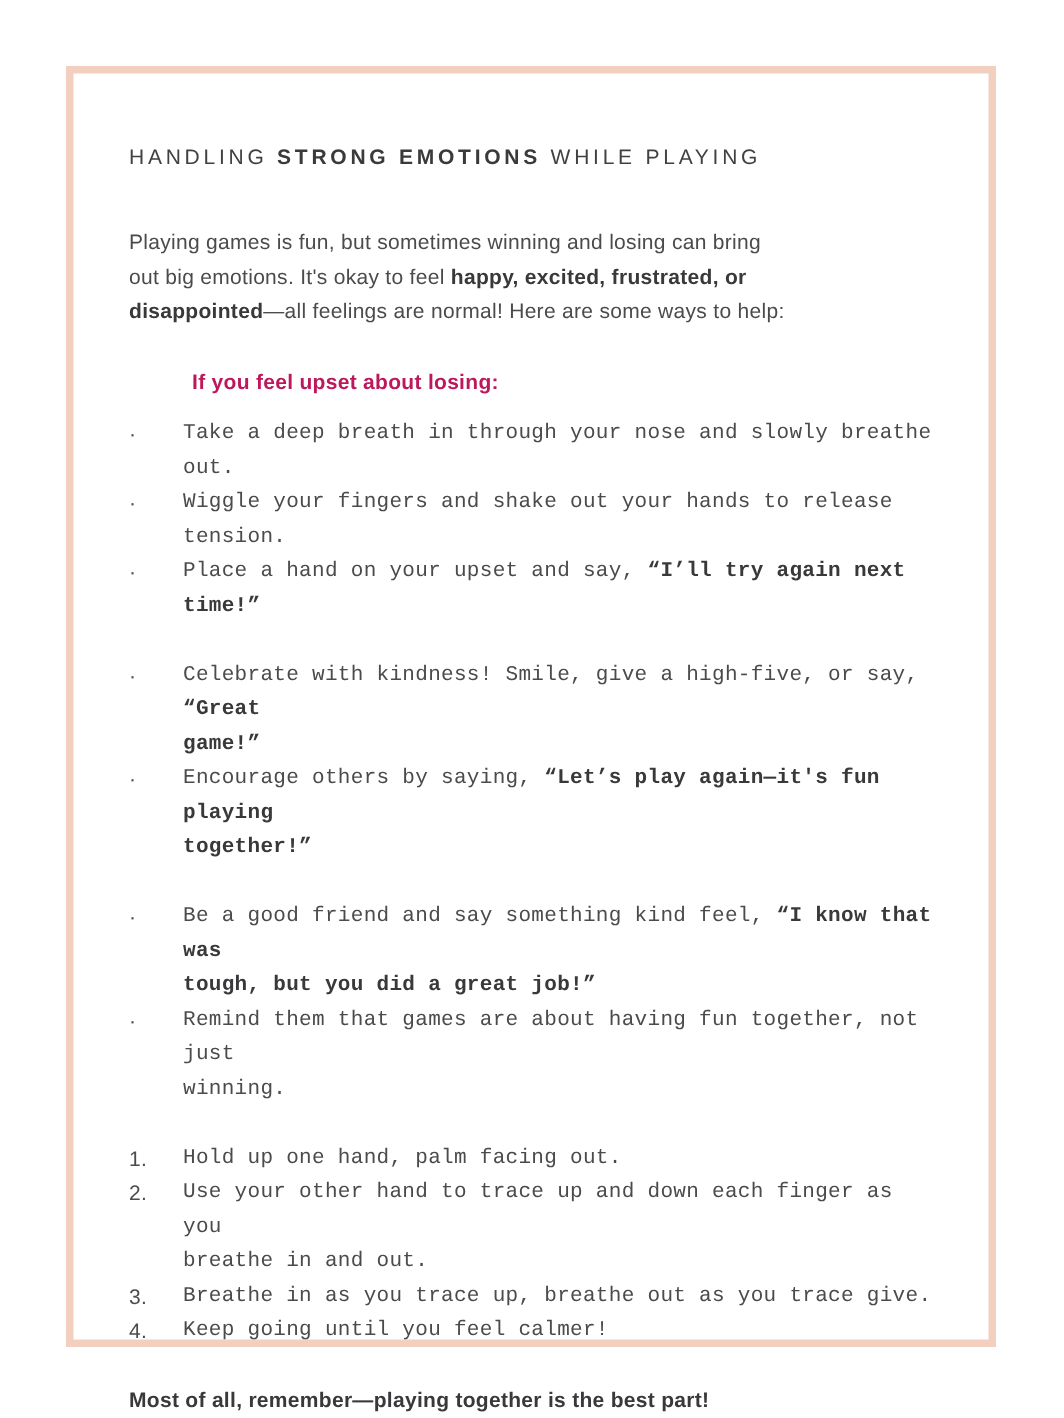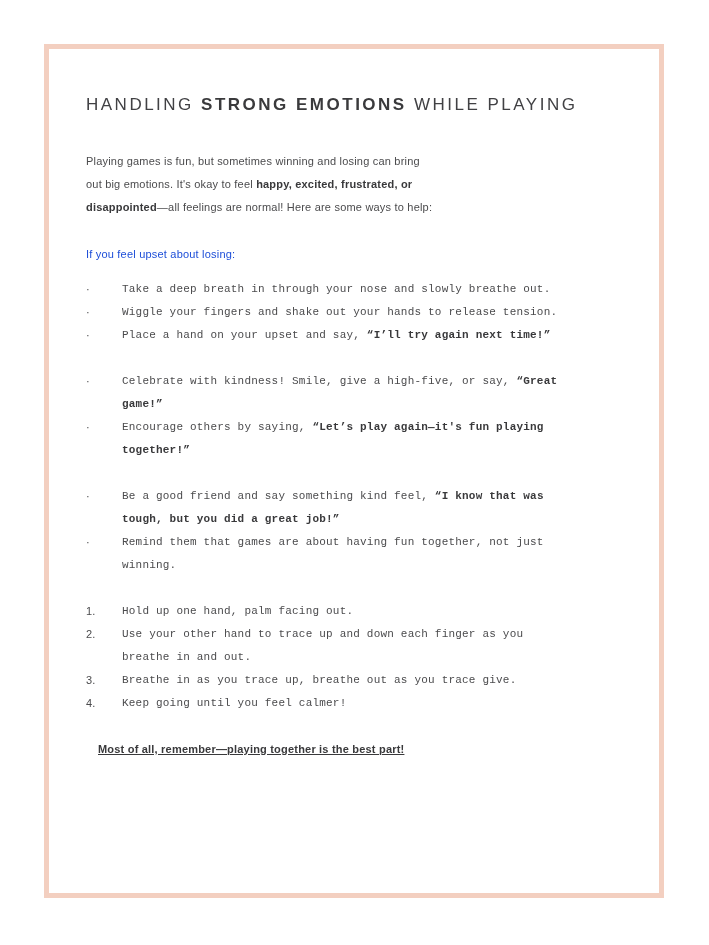--- a/index.html
+++ b/index.html
@@ -13,39 +13,39 @@
     width: 610px; height: 844px;
     border: 5px solid #f3cfc0;
     background: #ffffff;
     box-sizing: content-box;
   }
   .content {
     padding: 45px 30px 0 37px;
   }
   .title {
     margin: 0 0 35px 0;
-    font-size: 17px; font-weight: 400;
+    font-size: 14px; font-weight: 400;
     letter-spacing: 2.5px; white-space: nowrap;
     color: #414144; line-height: 21px;
   }
   .title .b { font-weight: 700; color: #3a3a3c; }
   .para, .heading, .item, .closing {
-    font-size: 11px; line-height: 23px;
+    font-size: 14px; line-height: 23px;
     color: #4b4b4d; letter-spacing: 0.2px;
   }
   .b { font-weight: 700; color: #39393b; }
   .para { margin: 0 0 24px 0; white-space: pre-line; }
   .heading, .tipline { margin: 0 0 12px 0; }
-  .heading { font-weight: 400; color: #1d4ed8; }
+  .heading { font-weight: 700; color: #be185d; margin-left: 42px; }
   .tipline { font-size: 15px; line-height: 23px; color: #4b4b4d; letter-spacing: 0.2px; white-space: pre-line; }
   .list { list-style: none; margin: 0 0 23px 0; padding: 0; }
   .item { display: flex; }
   .marker { flex: 0 0 36px; width: 36px; }
   .itext { white-space: pre-line; flex: 1 1 auto; font-family: Liberation Mono, monospace; }
-  .closing { font-weight: 700; color: #39393b; margin: 12px; white-space: pre-line; text-decoration: underline; }
+  .closing { font-weight: 700; color: #39393b; margin: 0; white-space: pre-line; }
 </style>
 </head>
 <body>
 
 <div class="frame" style="border-color: rgb(243, 207, 192);">
   <div class="content">
 
     <h1 class="title"><span>HANDLING </span><span class="b">STRONG EMOTIONS</span><span> WHILE PLAYING</span></h1>
 
     <p class="para"><span>Playing games is fun, but sometimes winning and losing can bring

